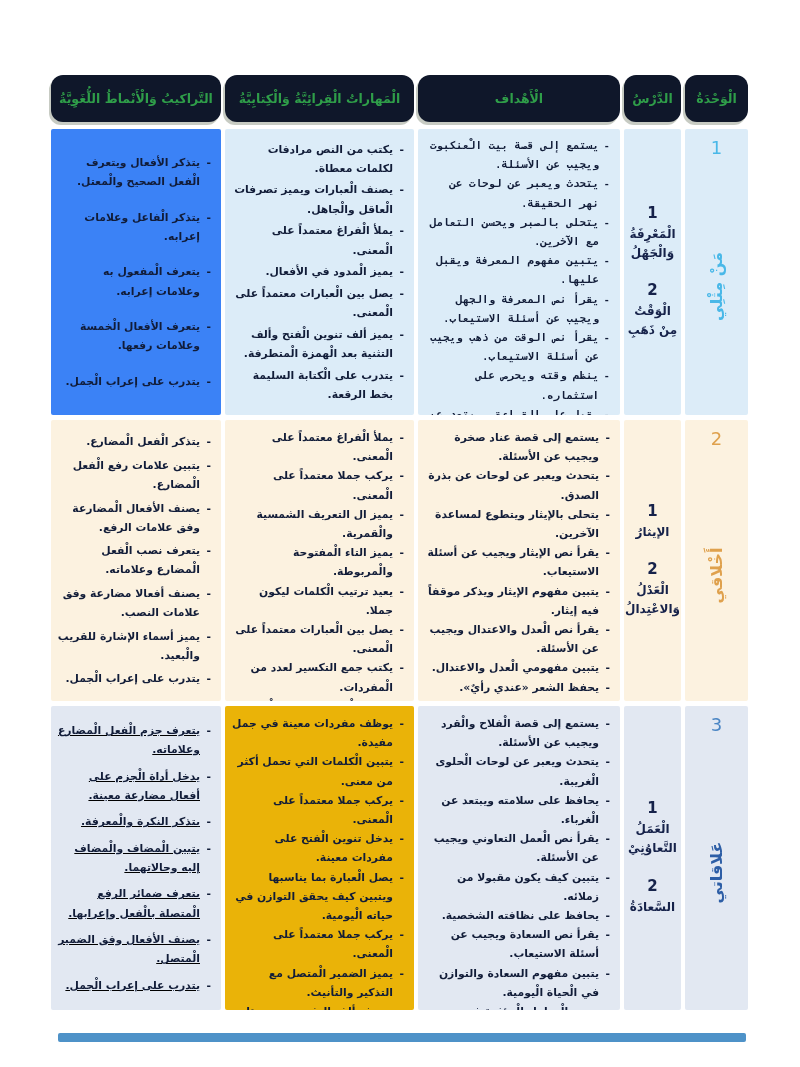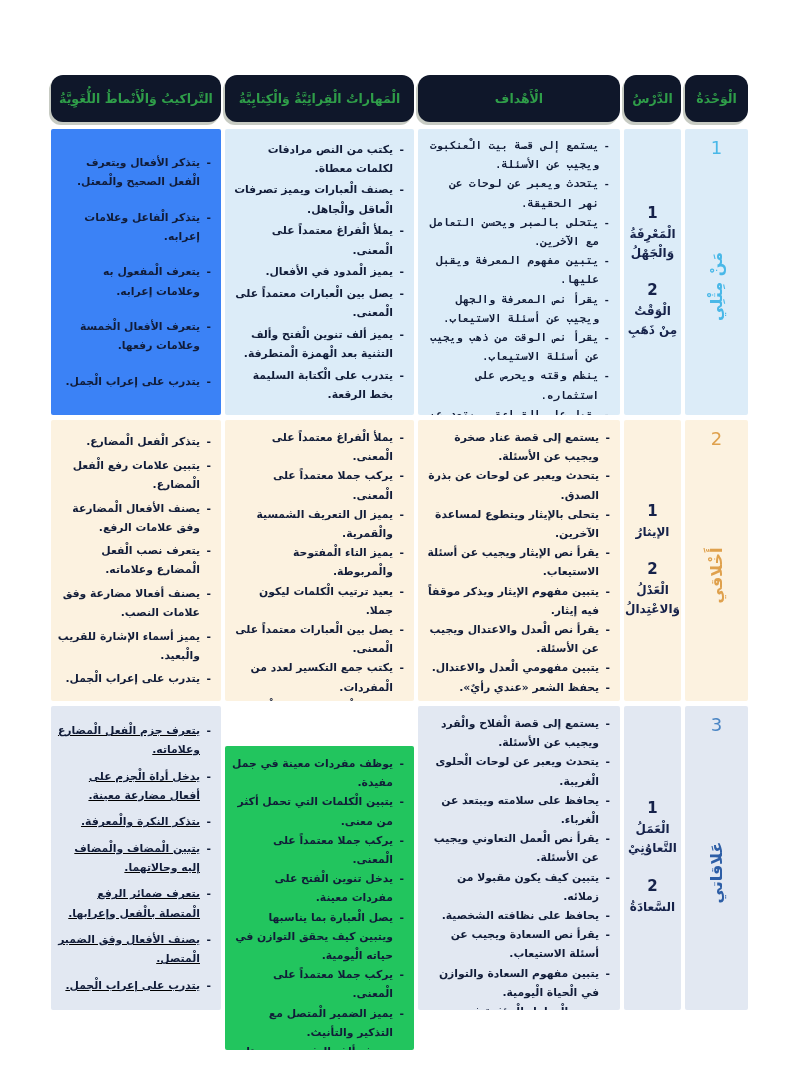--- a/index.html
+++ b/index.html
@@ -259,21 +259,21 @@
             <li>يتحدث ويعبر عن لوحات الْحلوى الْغريبة.</li>
             <li>يحافظ على سلامته ويبتعد عن الْغرباء.</li>
             <li>يقرأ نص الْعمل التعاوني ويجيب عن الأسئلة.</li>
             <li>يتبين كيف يكون مقبولا من زملائه.</li>
             <li>يحافظ على نظافته الشخصية.</li>
             <li>يقرأ نص السعادة ويجيب عن أسئلة الاستيعاب.</li>
             <li>يتبين مفهوم السعادة والتوازن في الْحياة الْيومية.</li>
             <li>يتبين الْعوامل الْمؤثرة في السعادة.</li>
           </ul>
     </div>
-    <div class="cell list-cell" style="background: #22c55e; margin-top: 40px;">
+    <div class="cell list-cell" style="background: #eab308;">
       <ul class="item-list">
             <li>يوظف مفردات معينة في جمل مفيدة.</li>
             <li>يتبين الْكلمات التي تحمل أكثر من معنى.</li>
             <li>يركب جملا معتمداً على الْمعنى.</li>
             <li>يدخل تنوين الْفتح على مفردات معينة.</li>
             <li>يصل الْعبارة بما يناسبها ويتبين كيف يحقق التوازن في حياته الْيومية.</li>
             <li>يركب جملا معتمداً على الْمعنى.</li>
             <li>يميز الضمير الْمتصل مع التذكير والتأنيث.</li>
             <li>يتعرف ألف التفريق ويميزها.</li>
           </ul>

